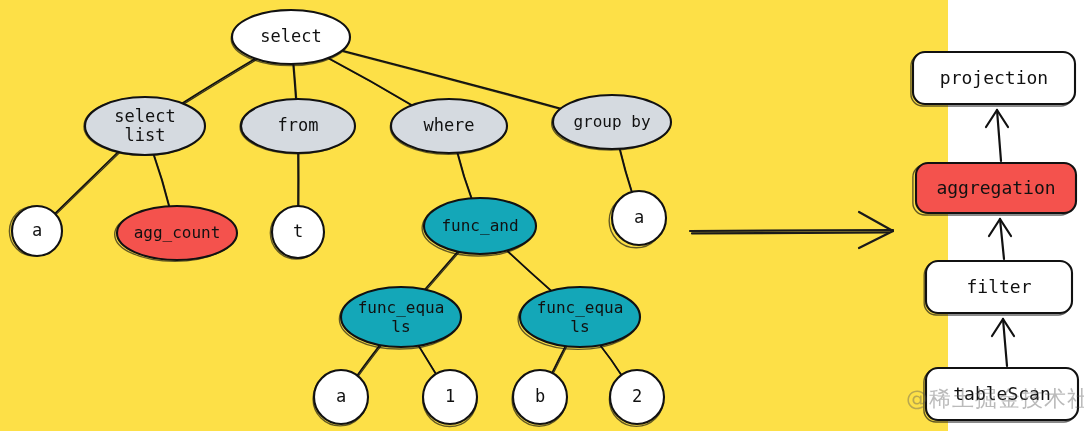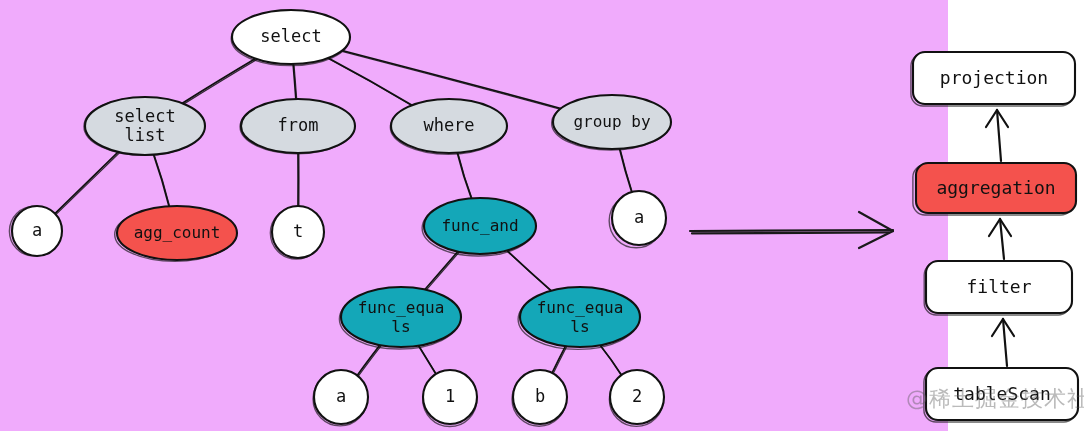--- a/index.html
+++ b/index.html
@@ -1,18 +1,18 @@
 <!DOCTYPE html>
 <html><head>
 <meta charset="utf-8">
 <style>
   html,body{margin:0;padding:0;background:#ffffff;}
   body{width:1084px;height:431px;overflow:hidden;
        font-family:"DejaVu Sans Mono","Liberation Mono",monospace;}
-  #stage{position:relative;width:948px;height:431px;background:#f0abfc;}
+  #stage{position:relative;width:948px;height:431px;background:#fde047;}
   svg#diagram{position:absolute;left:0;top:0;width:1084px;height:431px;}
   .node-text{font-family:"DejaVu Sans Mono","Liberation Mono",monospace;
              font-size:17px;fill:#111;text-anchor:middle;dominant-baseline:middle;}
   .node-text.small{font-size:16px;}
   .box-text{font-family:"DejaVu Sans Mono","Liberation Mono",monospace;
             font-size:18px;fill:#111;text-anchor:middle;dominant-baseline:middle;}
   .edge{stroke:#111;stroke-width:1.7;fill:none;stroke-linecap:round;}
   .edge2{stroke:#111;stroke-width:1.2;fill:none;stroke-linecap:round;opacity:.85;}
   .shape{stroke:#111;stroke-width:2.1;}
   .shape-shadow{stroke:#111;stroke-width:1.4;fill:none;opacity:.65;}

